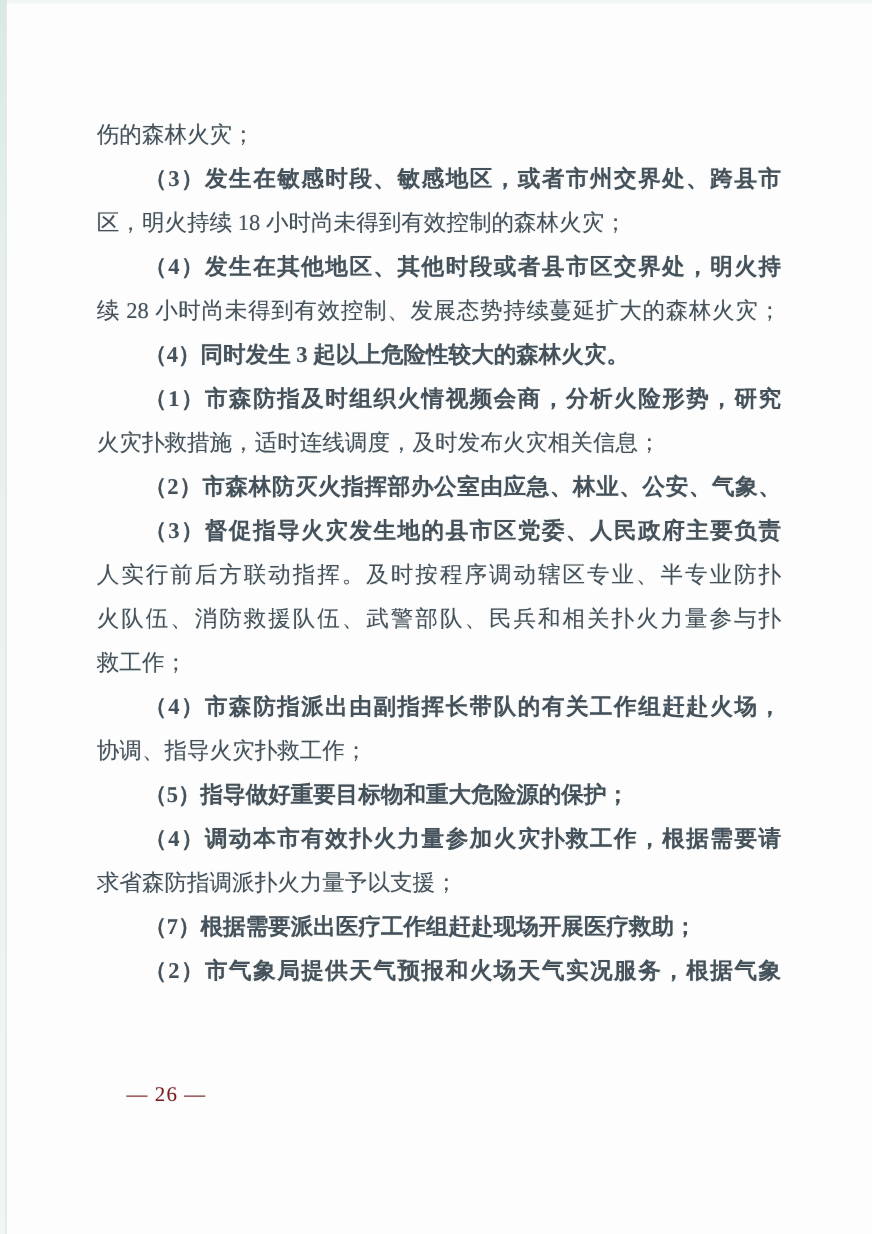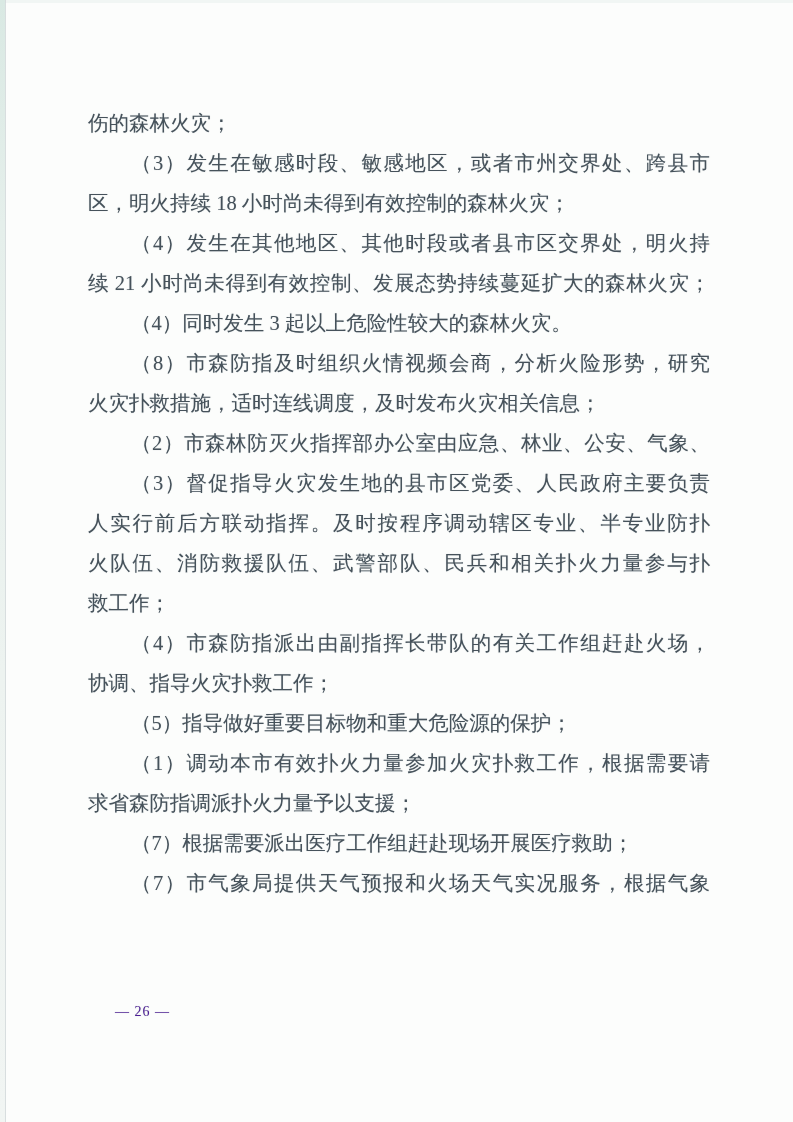--- a/index.html
+++ b/index.html
@@ -46,65 +46,65 @@
     font-size: 20.5px;
     text-shadow: 0 0 1px rgba(90, 105, 115, 0.35);
   }
   .line {
     height: 40px;
     line-height: 40px;
     white-space: nowrap;
   }
   .line.indent {
     text-indent: 2.1em;
+    font-weight: bold;
   }
   .line.justify {
     white-space: normal;
     text-align: justify;
     text-align-last: justify;
     text-justify: inter-character;
   }
   .footer {
     position: absolute;
     left: 115px;
     top: 986px;
     height: 20px;
     line-height: 20px;
-    font-size: 14px;
+    font-size: 19px;
     letter-spacing: 1px;
-    color: #4c1d95;
+    color: #7f1d1d;
     text-shadow: 0 0 1px rgba(90, 105, 115, 0.35);
-    margin-top: 16px;
   }
 </style>
 </head>
 <body>
 
 <div class="page">
   <div class="edge-top"></div>
   <div class="edge-left"></div>
   <div class="edge-line"></div>
 
   <div class="text-block">
       <div class="line">伤的森林火灾；</div>
       <div class="line indent justify">（3）发生在敏感时段、敏感地区，或者市州交界处、跨县市</div>
       <div class="line">区，明火持续 18 小时尚未得到有效控制的森林火灾；</div>
       <div class="line indent justify">（4）发生在其他地区、其他时段或者县市区交界处，明火持</div>
-      <div class="line justify">续 21 小时尚未得到有效控制、发展态势持续蔓延扩大的森林火灾；</div>
+      <div class="line justify">续 28 小时尚未得到有效控制、发展态势持续蔓延扩大的森林火灾；</div>
       <div class="line indent">（4）同时发生 3 起以上危险性较大的森林火灾。</div>
-      <div class="line indent justify">（8）市森防指及时组织火情视频会商，分析火险形势，研究</div>
+      <div class="line indent justify">（1）市森防指及时组织火情视频会商，分析火险形势，研究</div>
       <div class="line">火灾扑救措施，适时连线调度，及时发布火灾相关信息；</div>
       <div class="line indent justify">（2）市森林防灭火指挥部办公室由应急、林业、公安、气象、</div>
       <div class="line indent justify">（3）督促指导火灾发生地的县市区党委、人民政府主要负责</div>
       <div class="line justify">人实行前后方联动指挥。及时按程序调动辖区专业、半专业防扑</div>
       <div class="line justify">火队伍、消防救援队伍、武警部队、民兵和相关扑火力量参与扑</div>
       <div class="line">救工作；</div>
       <div class="line indent justify">（4）市森防指派出由副指挥长带队的有关工作组赶赴火场，</div>
       <div class="line">协调、指导火灾扑救工作；</div>
       <div class="line indent">（5）指导做好重要目标物和重大危险源的保护；</div>
-      <div class="line indent justify">（1）调动本市有效扑火力量参加火灾扑救工作，根据需要请</div>
+      <div class="line indent justify">（4）调动本市有效扑火力量参加火灾扑救工作，根据需要请</div>
       <div class="line">求省森防指调派扑火力量予以支援；</div>
       <div class="line indent">（7）根据需要派出医疗工作组赶赴现场开展医疗救助；</div>
-      <div class="line indent justify">（7）市气象局提供天气预报和火场天气实况服务，根据气象</div>
+      <div class="line indent justify">（2）市气象局提供天气预报和火场天气实况服务，根据气象</div>
     </div>
 
   <div class="footer">— 26 —</div>
 </div>
 
 </body></html>

